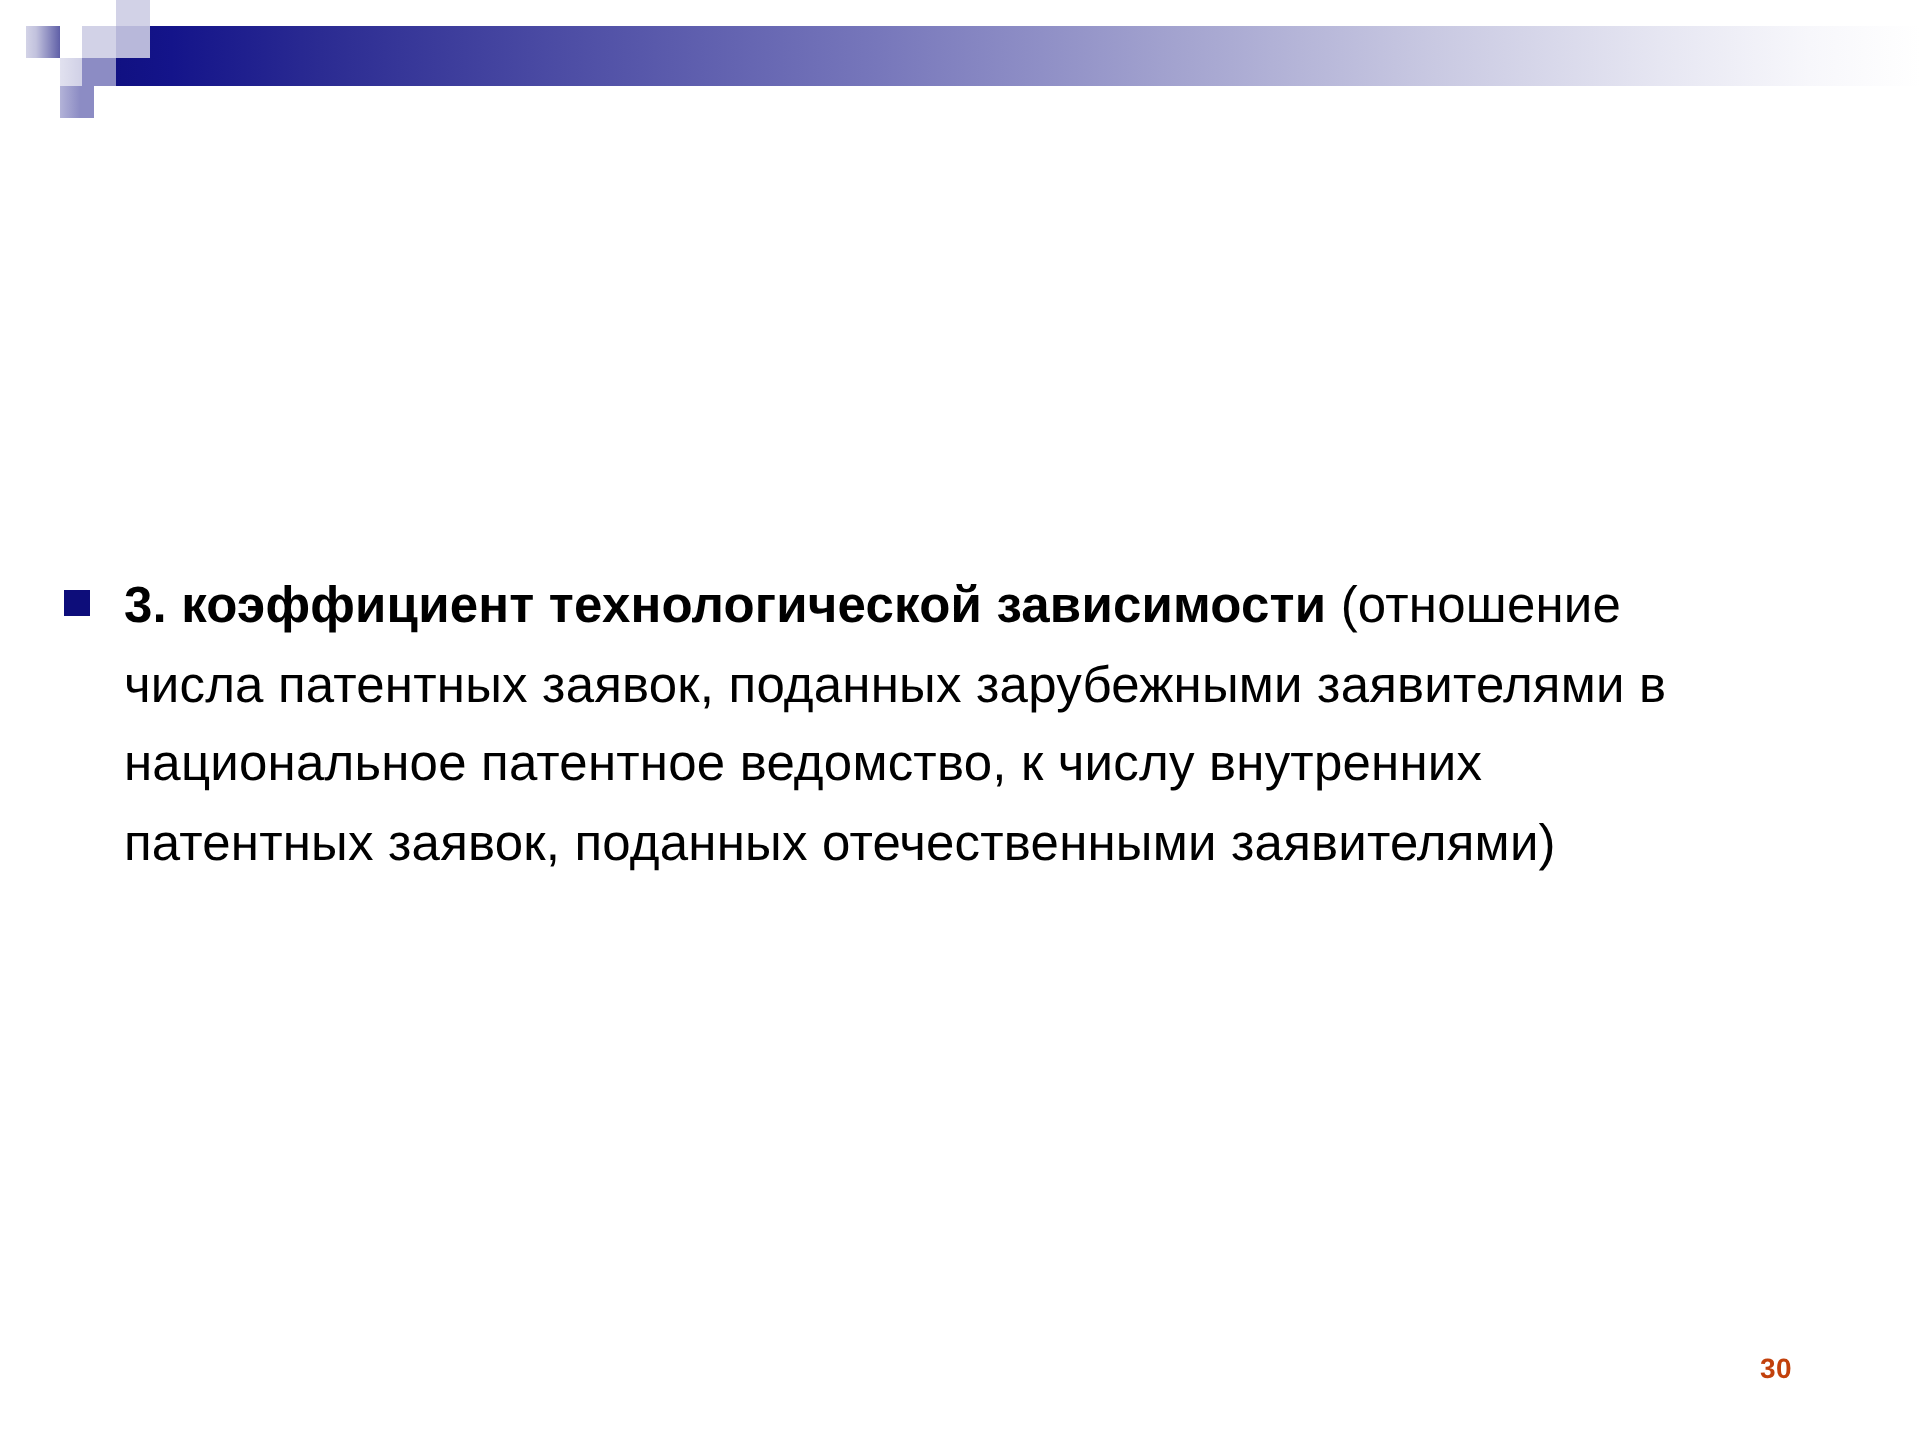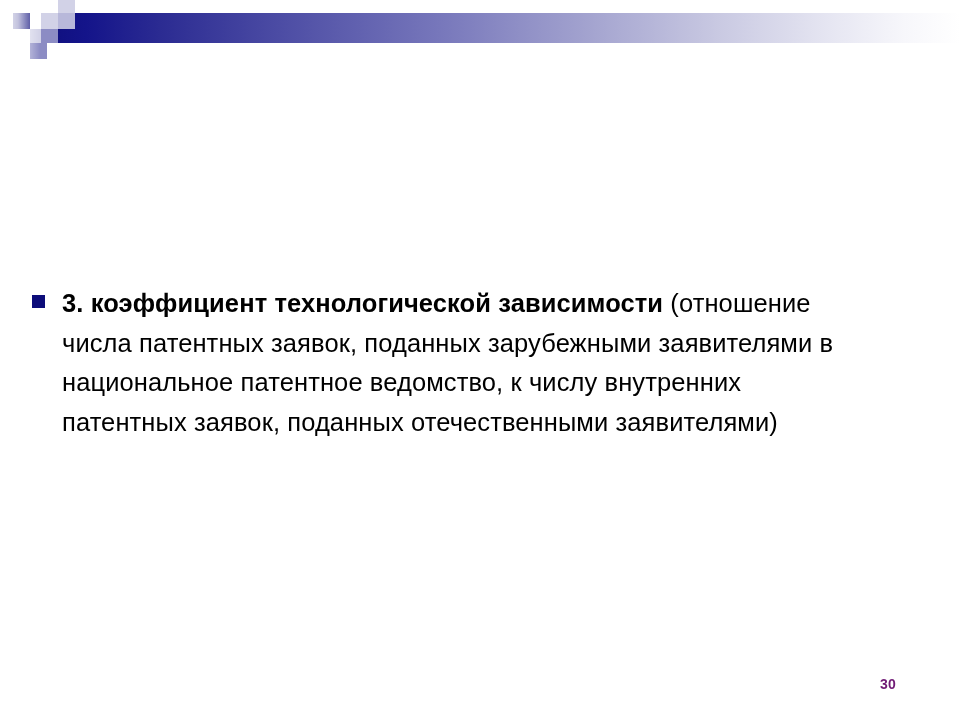--- a/index.html
+++ b/index.html
@@ -114,21 +114,21 @@
     font-weight: normal;
   }
 
   
   .page-number {
     position: absolute;
     left: 880px;
     top: 676px;
     font-size: 14px;
     font-weight: bold;
-    color: #701a75;
+    color: #c2410c;
     letter-spacing: 0.2px;
   }
 </style>
 </head>
 <body>
 
 <div class="slide">
 
   <div class="header-deco">
 

